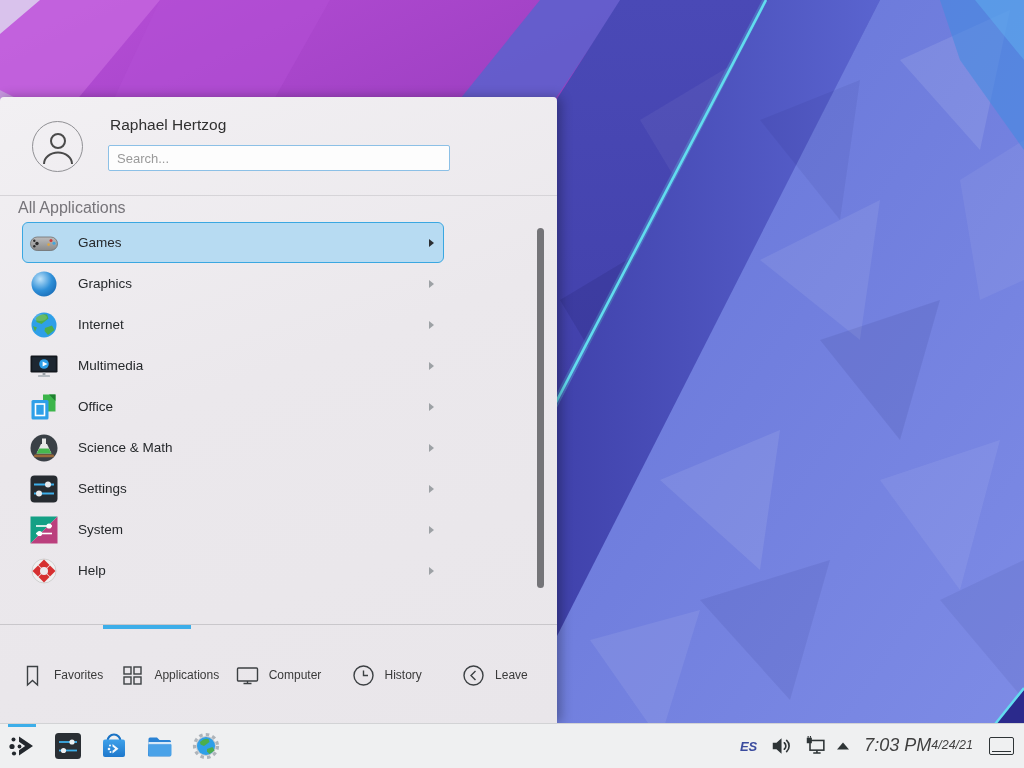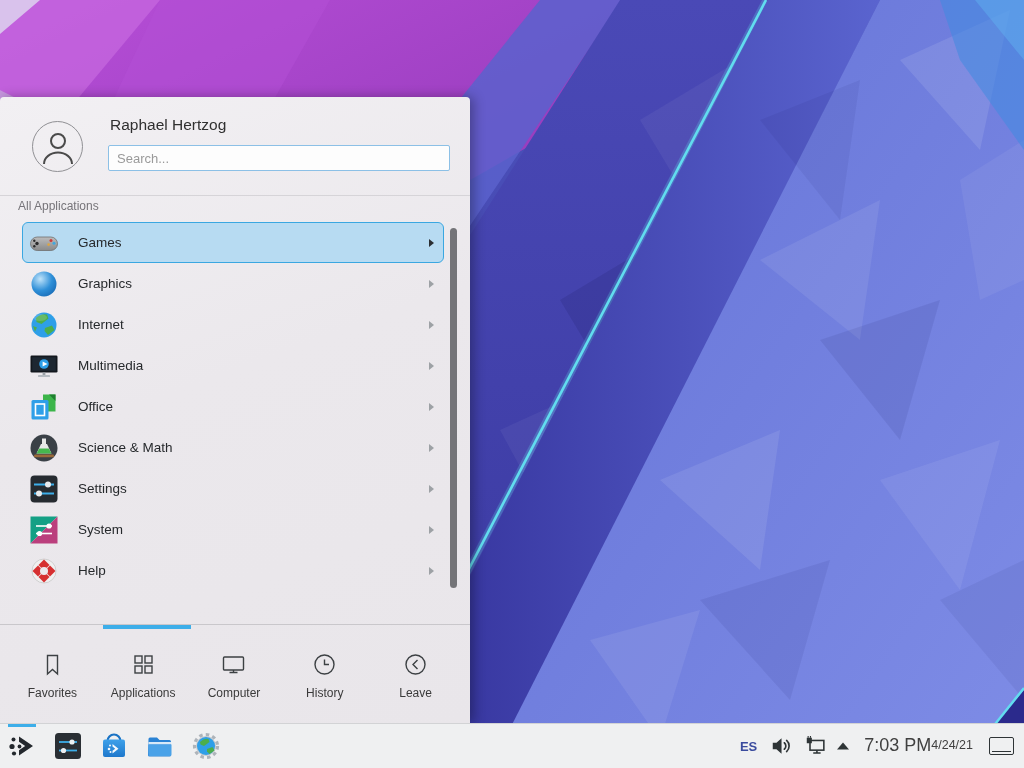--- a/index.html
+++ b/index.html
@@ -1,63 +1,63 @@
 <!DOCTYPE html>
 <html><head>
 <meta charset="utf-8">
 <style>
   html,body{margin:0;padding:0;background:#222;}
   .screen{position:relative;width:1024px;height:768px;overflow:hidden;
           font-family:"Liberation Sans",sans-serif;-webkit-font-smoothing:antialiased;}
   .wallpaper{position:absolute;left:0;top:0;width:1024px;height:768px;}
 
   
-  .kickoff{position:absolute;left:0;top:97px;width:470px;height:626px;
+  .kickoff{position:absolute;left:0;top:97px;width:557px;height:626px;
            background:linear-gradient(160deg,#f2f0f3 0%,#ebe8ec 45%,#e9e6ea 100%);
            border-radius:4px 4px 0 0;box-shadow:4px 0 12px rgba(0,0,0,.30);}
   .ko-header{position:absolute;left:0;top:0;right:0;height:98px;border-bottom:1px solid #d6d4d8;}
   .avatar{position:absolute;left:32px;top:24px;width:49px;height:49px;border-radius:50%;
           border:1px solid #909094;display:flex;align-items:center;justify-content:center;}
   .user-name{position:absolute;left:110px;top:19px;font-size:15.5px;color:#303030;}
   .search{position:absolute;left:108px;top:48px;width:324px;height:24px;background:#fdfdfd;
           border:1px solid #8cc0e6;border-radius:2px;padding:0 8px;font-size:13px;color:#0f766e;
           font-family:"Liberation Sans",sans-serif;outline:none;}
   .search::placeholder{color:#9a9a9a;}
-  .section-label{position:absolute;left:18px;top:102px;font-size:12px;color:#767479;}
+  .section-label{position:absolute;left:18px;top:102px;font-size:16px;color:#767479;}
 
   .cat-list{position:absolute;left:0;top:125px;width:456px;height:402px;overflow:hidden;}
   .cat-row{box-sizing:border-box;height:41px;margin-left:22px;width:422px;display:flex;
            align-items:center;border:1px solid transparent;border-radius:6px;cursor:default;}
   .cat-row.selected{background:#b7dbf2;border-color:#3aa7e1;}
   .cat-icon{width:32px;height:32px;margin-left:5px;flex:none;}
   .cat-label{margin-left:18px;font-size:13.5px;color:#26292c;flex:1;}
   .cat-arrow{width:0;height:0;margin-right:9px;border-left:5px solid #9da1a5;
              border-top:4.5px solid transparent;border-bottom:4.5px solid transparent;}
   .cat-row.selected .cat-arrow{border-left-color:#2b2f33;}
 
   .scrollbar{position:absolute;right:13px;top:131px;width:7px;height:360px;border-radius:3.5px;
              background:#747478;}
 
   .tabbar{position:absolute;left:0;right:0;bottom:0;height:98px;border-top:1px solid #c9c7cb;}
   .tab-indicator{position:absolute;left:103px;top:0;width:88px;height:3.5px;background:#3daee9;}
   .tabs{position:absolute;left:7px;right:9px;top:0;bottom:0;display:flex;}
-  .tab{flex:1;display:flex;flex-direction:column;align-items:center;justify-content:center;
+  .tab{flex:1;display:flex;flex-direction:row;align-items:center;justify-content:center;
        gap:8px;padding-top:2px;font-size:12px;color:#3a3a3a;}
   .tab svg{width:27px;height:27px;}
   .tab svg *{stroke:#3c4043;stroke-width:1.4;fill:none;}
 
   
   .taskbar{position:absolute;left:0;bottom:0;width:1024px;height:45px;background:#eff0f1;
            border-top:1px solid #d2d3d5;box-sizing:border-box;}
   .tb-apps{position:absolute;left:7px;top:0;height:44px;display:flex;align-items:center;gap:16px;}
   .tb-app{position:relative;width:30px;height:44px;display:flex;align-items:center;justify-content:center;}
   .tb-app .active-line{position:absolute;left:1px;top:0;width:28px;height:3px;background:#3daee9;}
   .tb-app svg{width:30px;height:30px;}
 
-  .tray{position:absolute;right:0;top:0;height:44px;display:flex;align-items:center;}
+  .tray{position:absolute;right:0;top:0;height:44px;display:flex;align-items:center;font-style:italic;}
   .kb-layout{font-size:13px;font-weight:bold;color:#3a4b9e;margin-right:13px;}
   .tray-ic{display:flex;align-items:center;justify-content:center;}
   .clock{display:flex;align-items:center;line-height:1.08;color:#404040;
          margin-left:14px;}
   .clock .time{font-size:18px;}
   .clock .date{font-size:12.5px;}
   .showdesk{position:relative;width:23px;height:16px;border:1.5px solid #2e3436;border-radius:2px;
             margin-left:16px;margin-right:10px;background:transparent;}
   .showdesk::after{content:"";position:absolute;left:2px;right:2px;bottom:2px;
                    border-bottom:1.5px solid #2e3436;}

